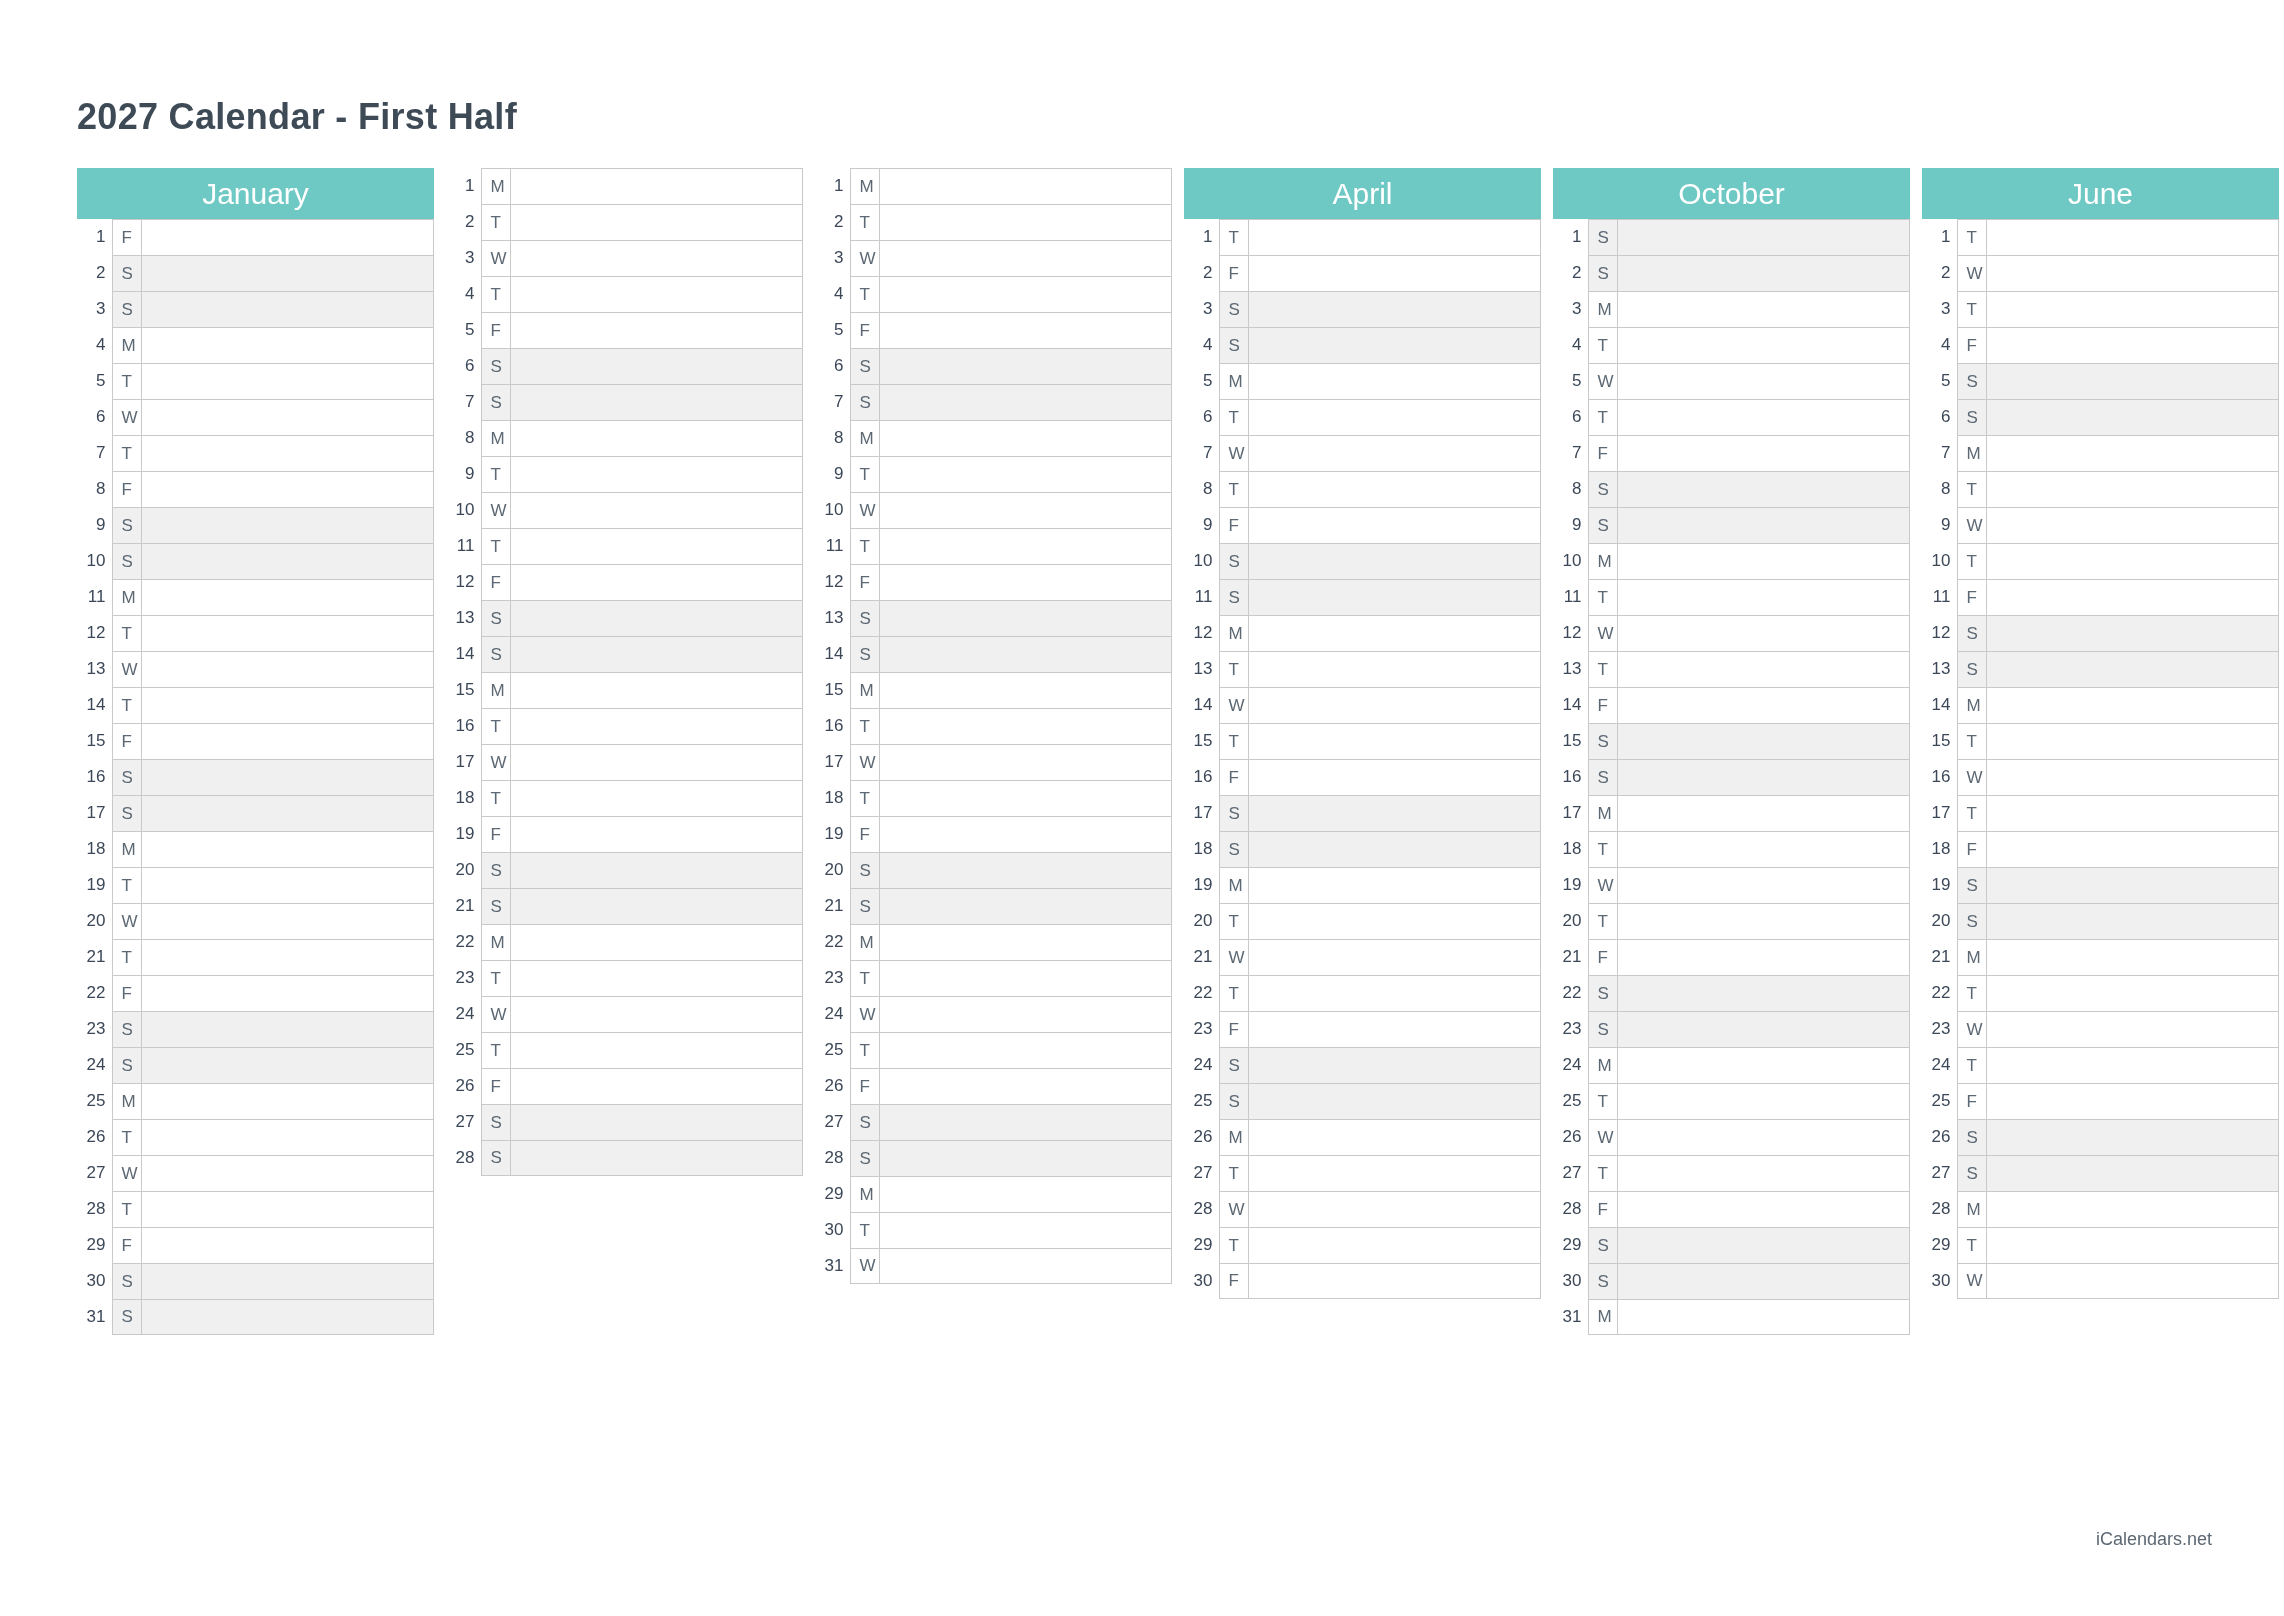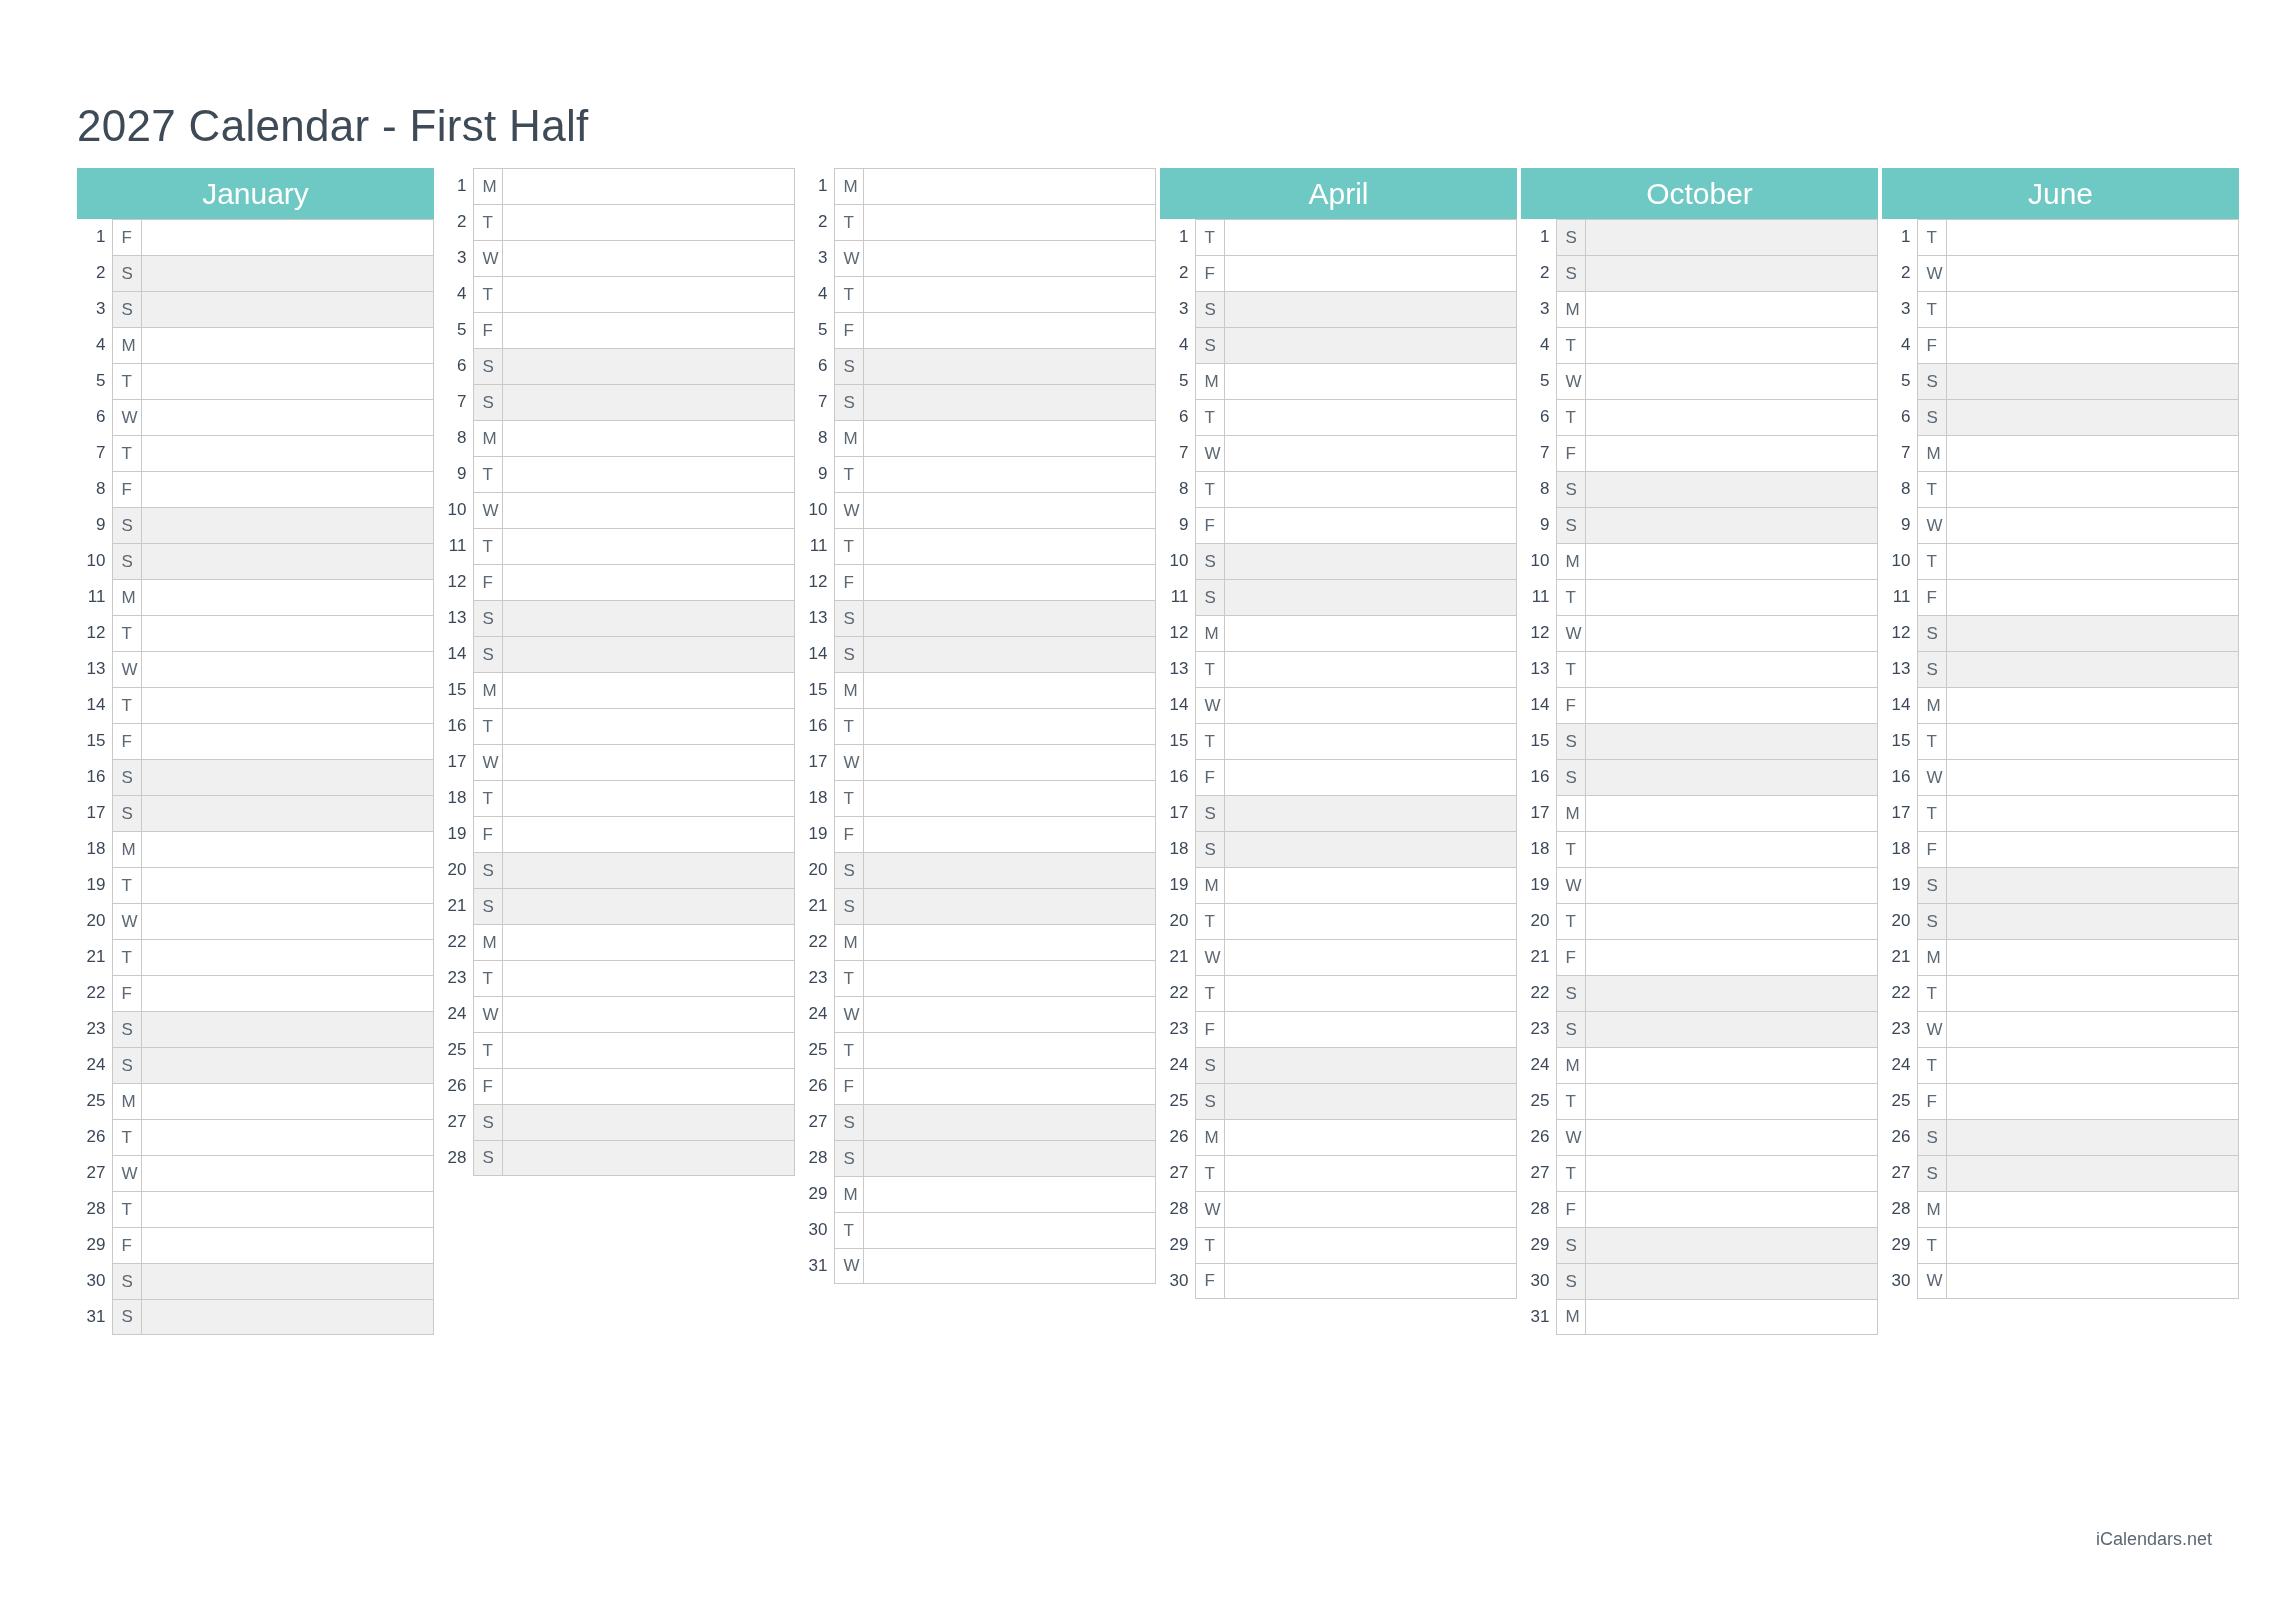--- a/index.html
+++ b/index.html
@@ -18,33 +18,33 @@
   .page {
     position: absolute;
     left: 0; top: 0;
     width: 2284px;
     height: 1617px;
   }
   .title {
     position: absolute;
     left: 77px;
     top: 72px;
-    font-size: 44px;
-    font-weight: normal;
+    font-size: 36px;
+    font-weight: bold;
     color: #3e4a56;
     letter-spacing: 0.3px;
     white-space: nowrap;
   }
   .grid {
     position: absolute;
     left: 77px;
     top: 168px;
     width: 2142px;
     display: flex;
-    gap: 4px;
+    gap: 12px;
   }
   .month-col {
     width: 357px;
     box-sizing: border-box;
     padding-right: 0px;
   }
   .month-inner {
     width: 357px;
   }
   .month-header {

